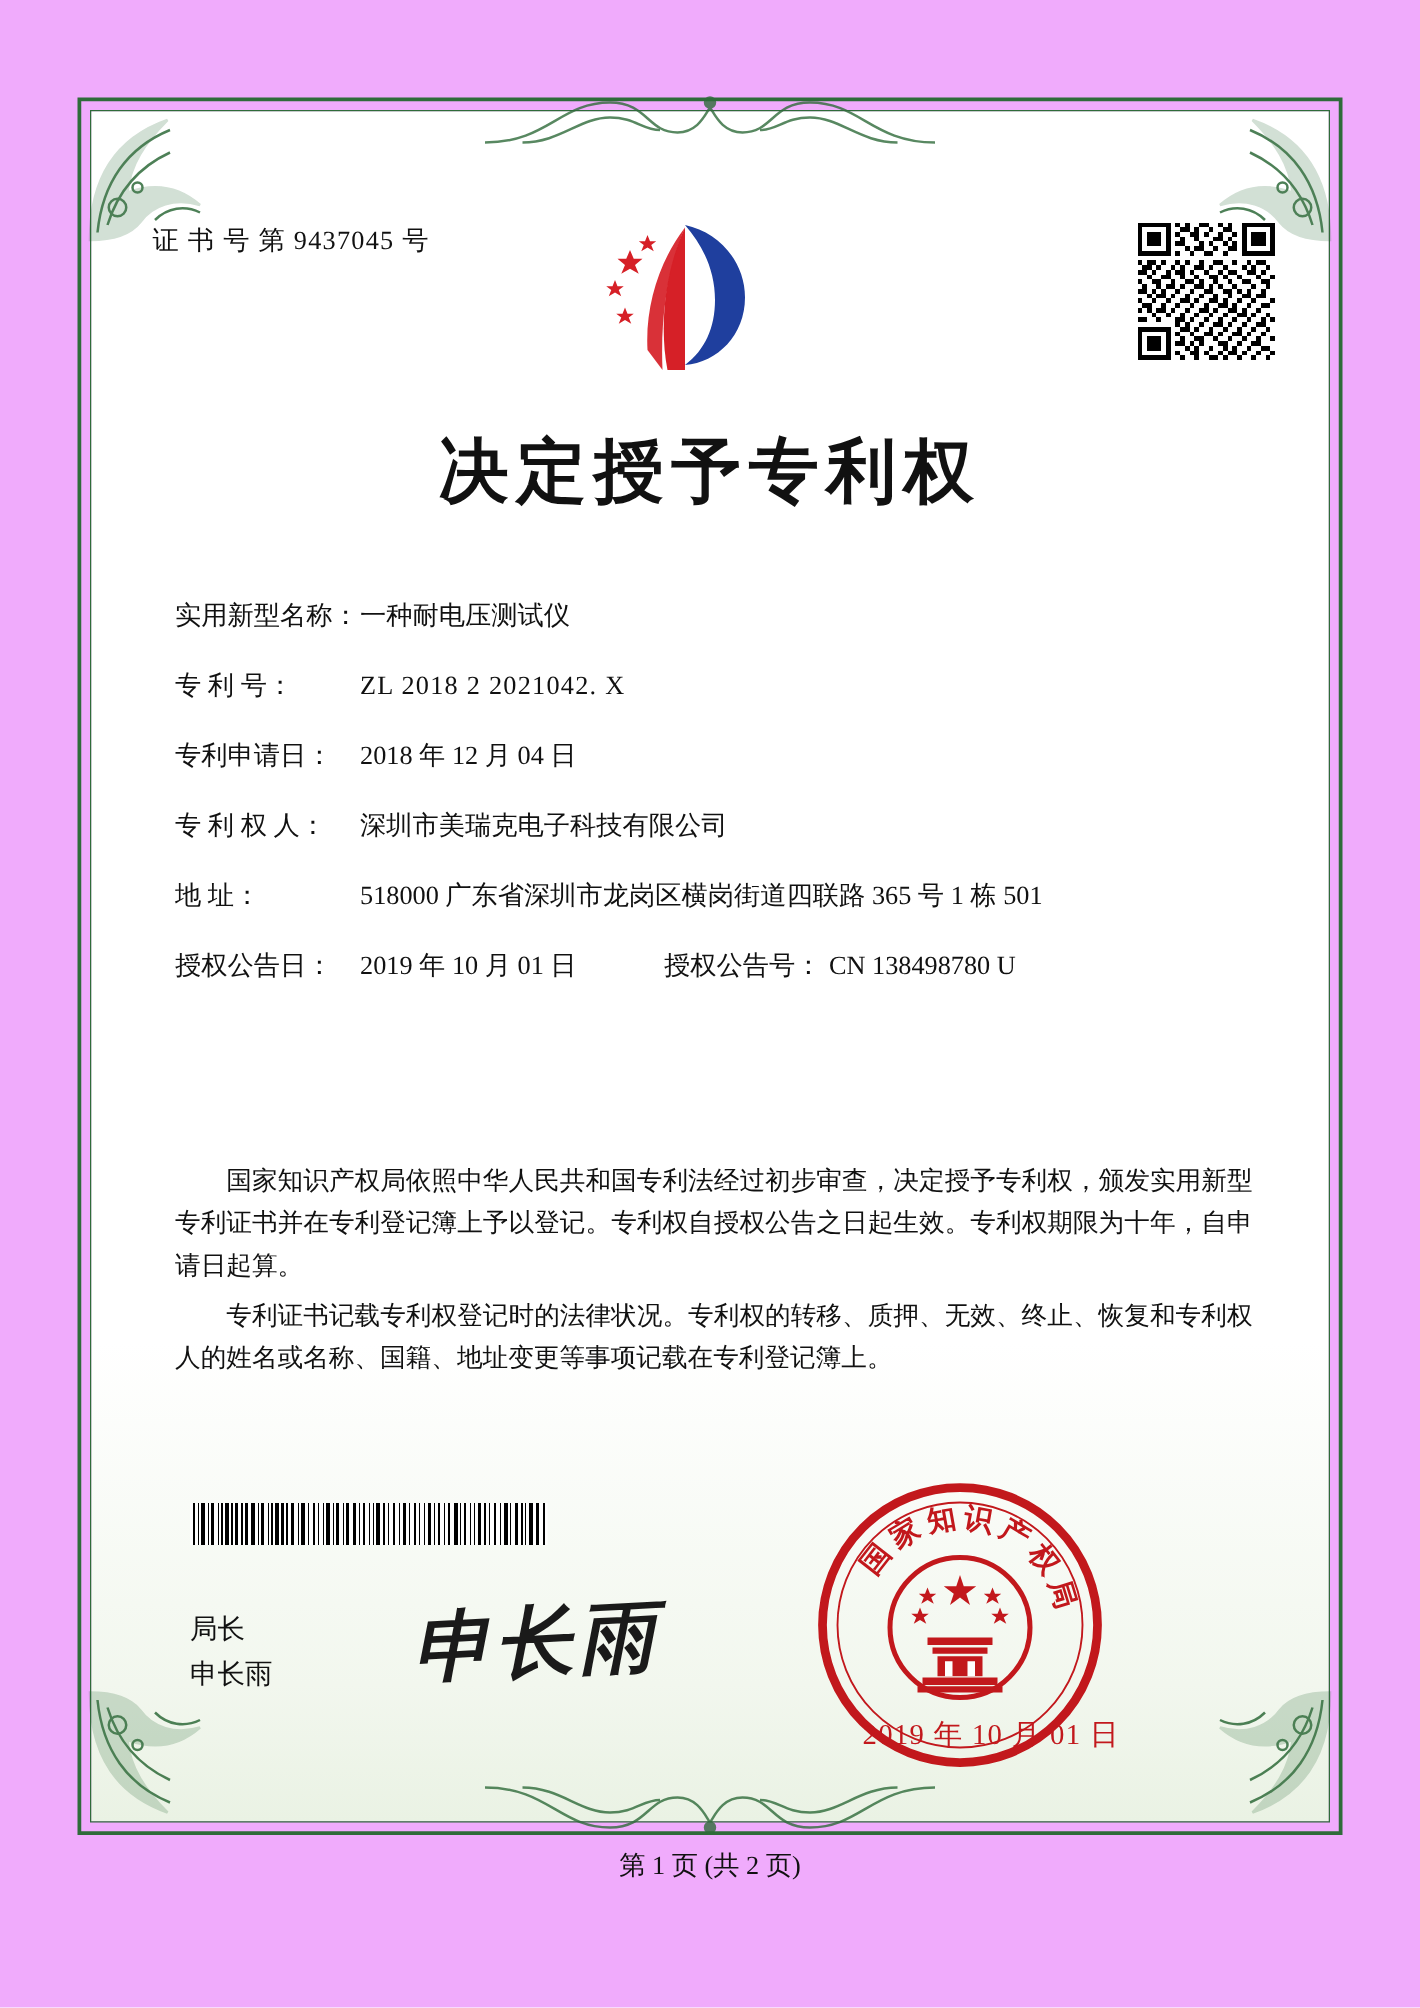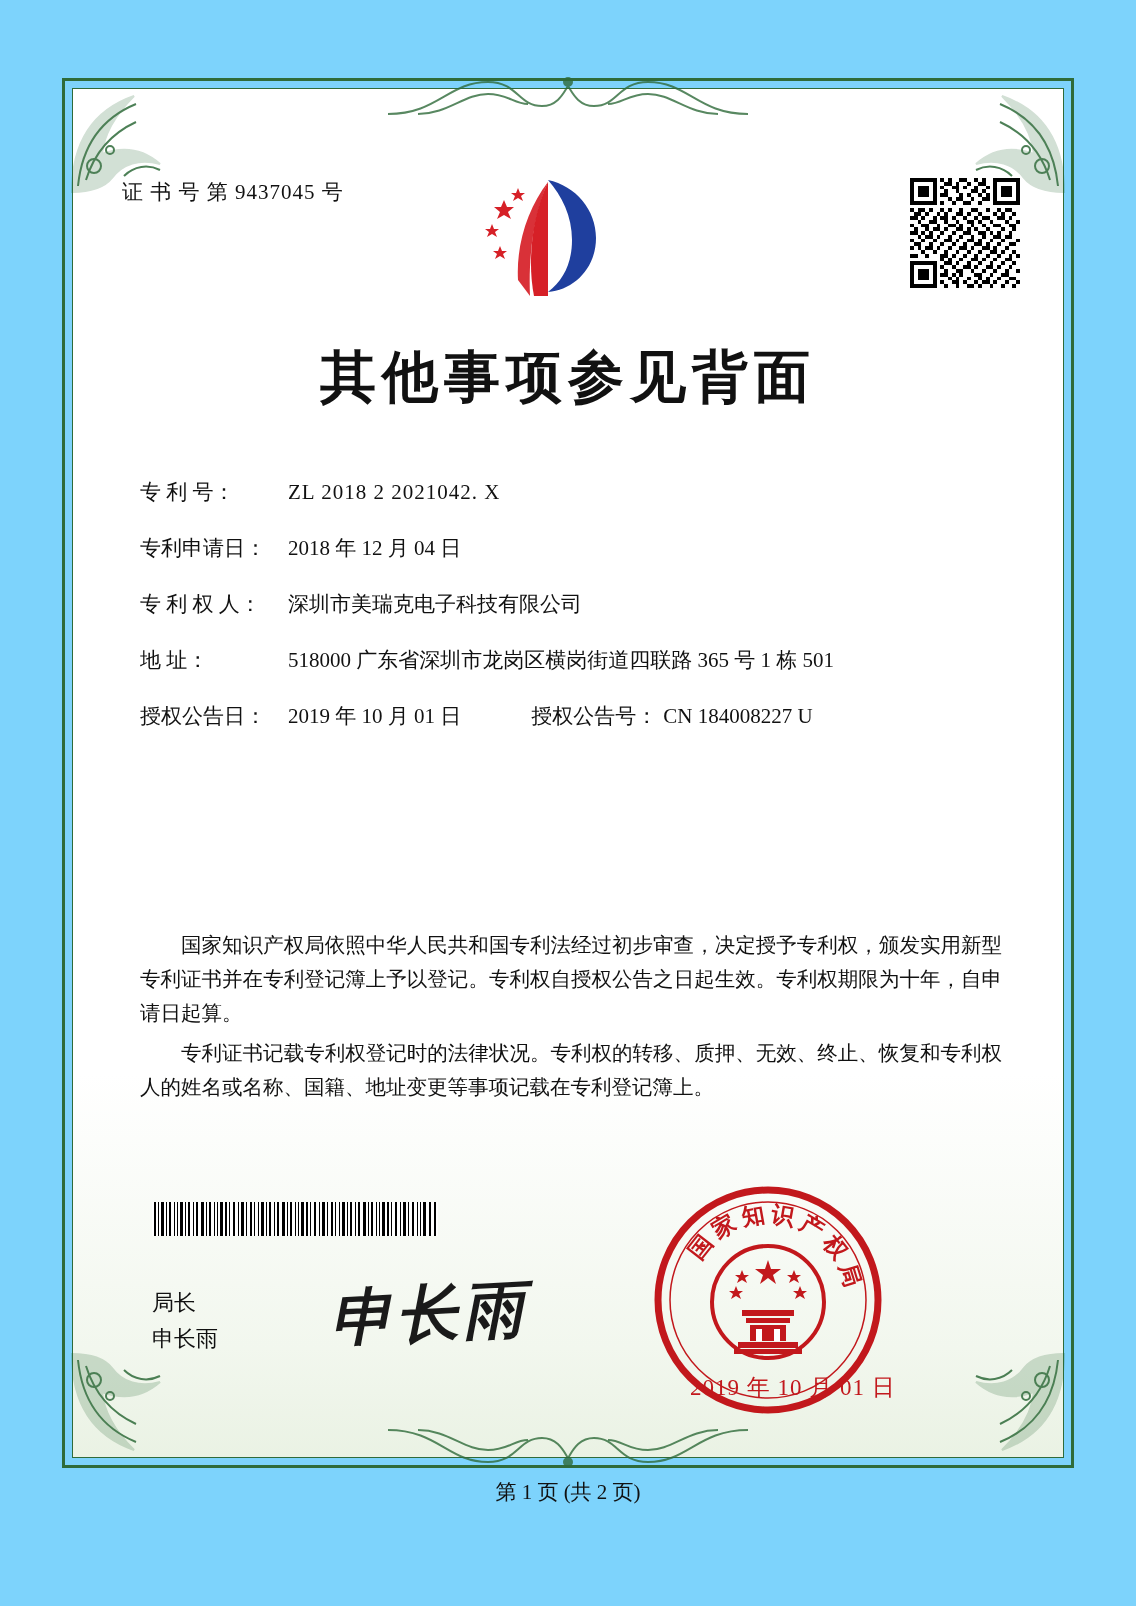--- a/index.html
+++ b/index.html
@@ -9,21 +9,21 @@
   }
   body {
     font-family: "Liberation Serif", "DejaVu Serif", serif;
     color: #111;
   }
   .page {
     position: relative;
     width: 1136px;
     height: 1606px;
     margin: 0 auto;
-    background: #7dd3fc;
+    background: #f0abfc;
     overflow: hidden;
   }
   
   .border-outer {
     position: absolute;
     left: 62px;
     top: 78px;
     width: 1012px;
     height: 1390px;
     border: 3px solid #2f6b3a;
@@ -541,44 +541,48 @@
           <rect x="12" y="28" width="1" height="1"></rect>
           <rect x="15" y="28" width="2" height="1"></rect>
           <rect x="18" y="28" width="1" height="1"></rect>
           <rect x="21" y="28" width="1" height="1"></rect>
           <rect x="24" y="28" width="1" height="1"></rect>
           <rect x="27" y="28" width="1" height="1"></rect>
       </g>
     </svg>
   </div>
 
-  <div class="doc-title">其他事项参见背面</div>
+  <div class="doc-title">决定授予专利权</div>
 
   <div class="fields">
+    <div class="field-row">
+      <span class="field-label">实用新型名称：</span>
+      <span class="field-value">一种耐电压测试仪</span>
+    </div>
     <div class="field-row">
       <span class="field-label">专  利  号：</span>
       <span class="field-value mono-num">ZL 2018 2 2021042. X</span>
     </div>
     <div class="field-row">
       <span class="field-label">专利申请日：</span>
       <span class="field-value">2018 年 12 月 04 日</span>
     </div>
     <div class="field-row">
       <span class="field-label">专 利 权 人：</span>
       <span class="field-value">深圳市美瑞克电子科技有限公司</span>
     </div>
     <div class="field-row">
       <span class="field-label">地      址：</span>
       <span class="field-value">518000 广东省深圳市龙岗区横岗街道四联路 365 号 1 栋 501</span>
     </div>
     <div class="field-row dual">
       <span class="field-label">授权公告日：</span>
       <span class="field-value">2019 年 10 月 01 日</span>
       <span class="field-second-label">授权公告号：</span>
-      <span class="field-second-value">CN 184008227 U</span>
+      <span class="field-second-value">CN 138498780 U</span>
     </div>
   </div>
 
   <div class="paras">
     <p>国家知识产权局依照中华人民共和国专利法经过初步审查，决定授予专利权，颁发实用新型专利证书并在专利登记簿上予以登记。专利权自授权公告之日起生效。专利权期限为十年，自申请日起算。</p>
     <p>专利证书记载专利权登记时的法律状况。专利权的转移、质押、无效、终止、恢复和专利权人的姓名或名称、国籍、地址变更等事项记载在专利登记簿上。</p>
   </div>
 
   <div class="barcode">
     <svg viewBox="0 0 286 34" shape-rendering="crispEdges">

